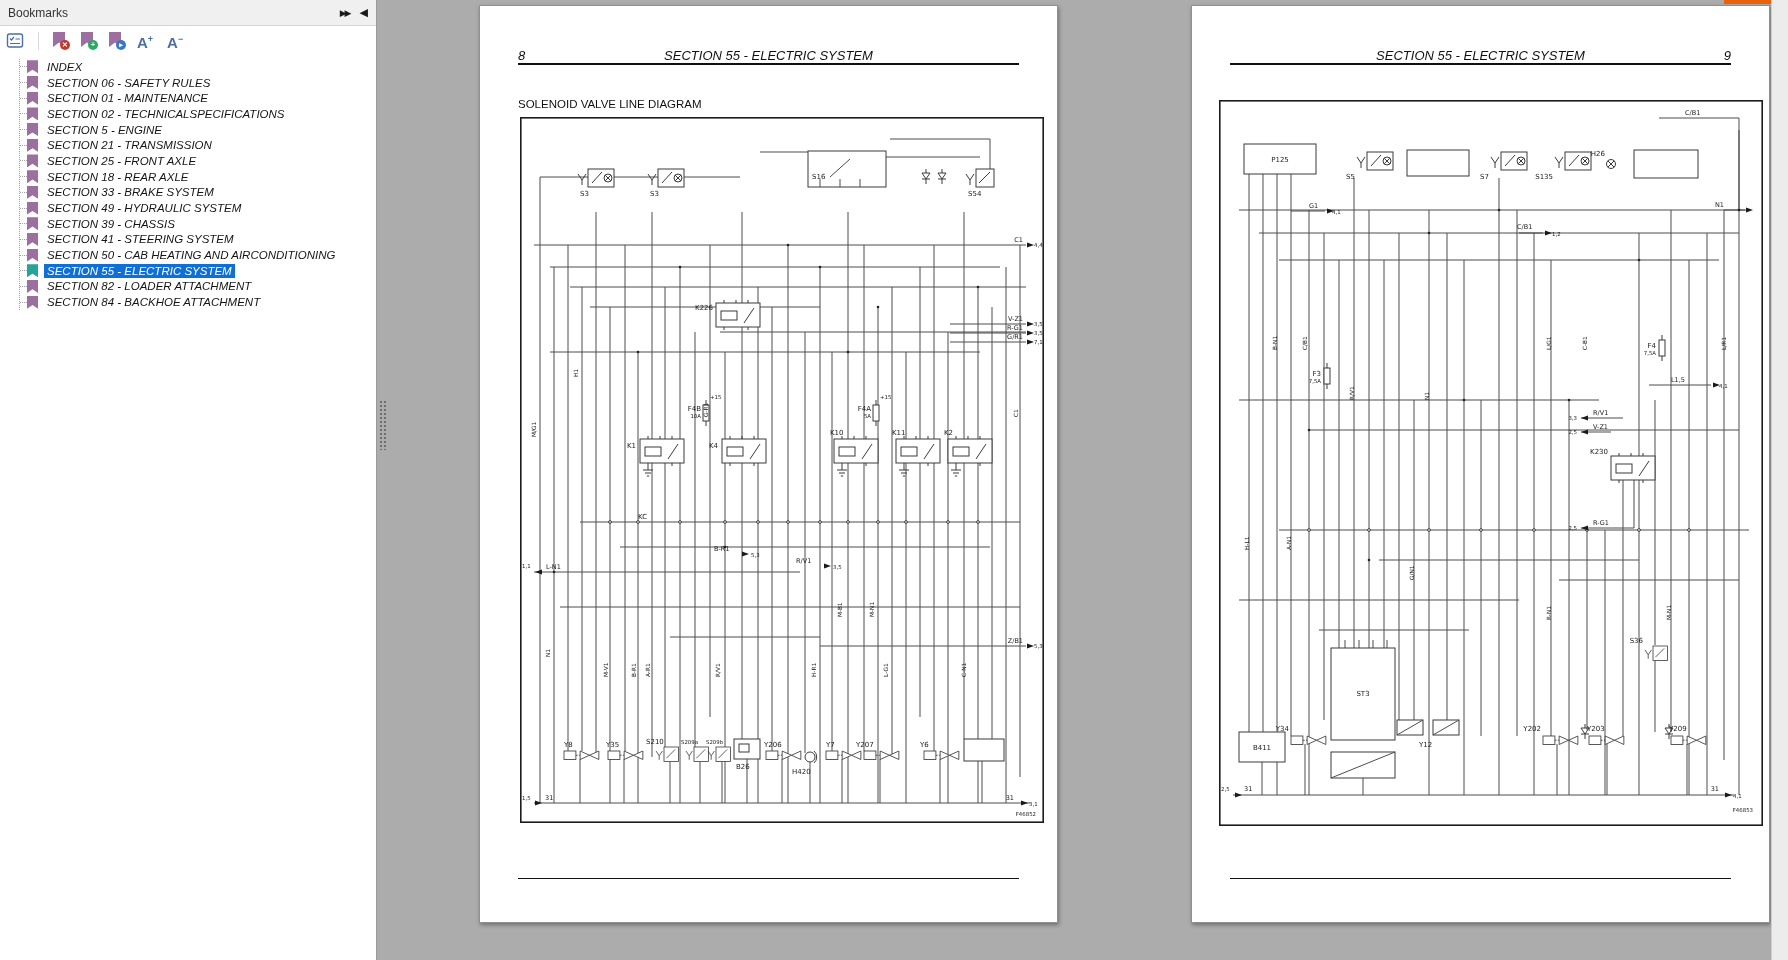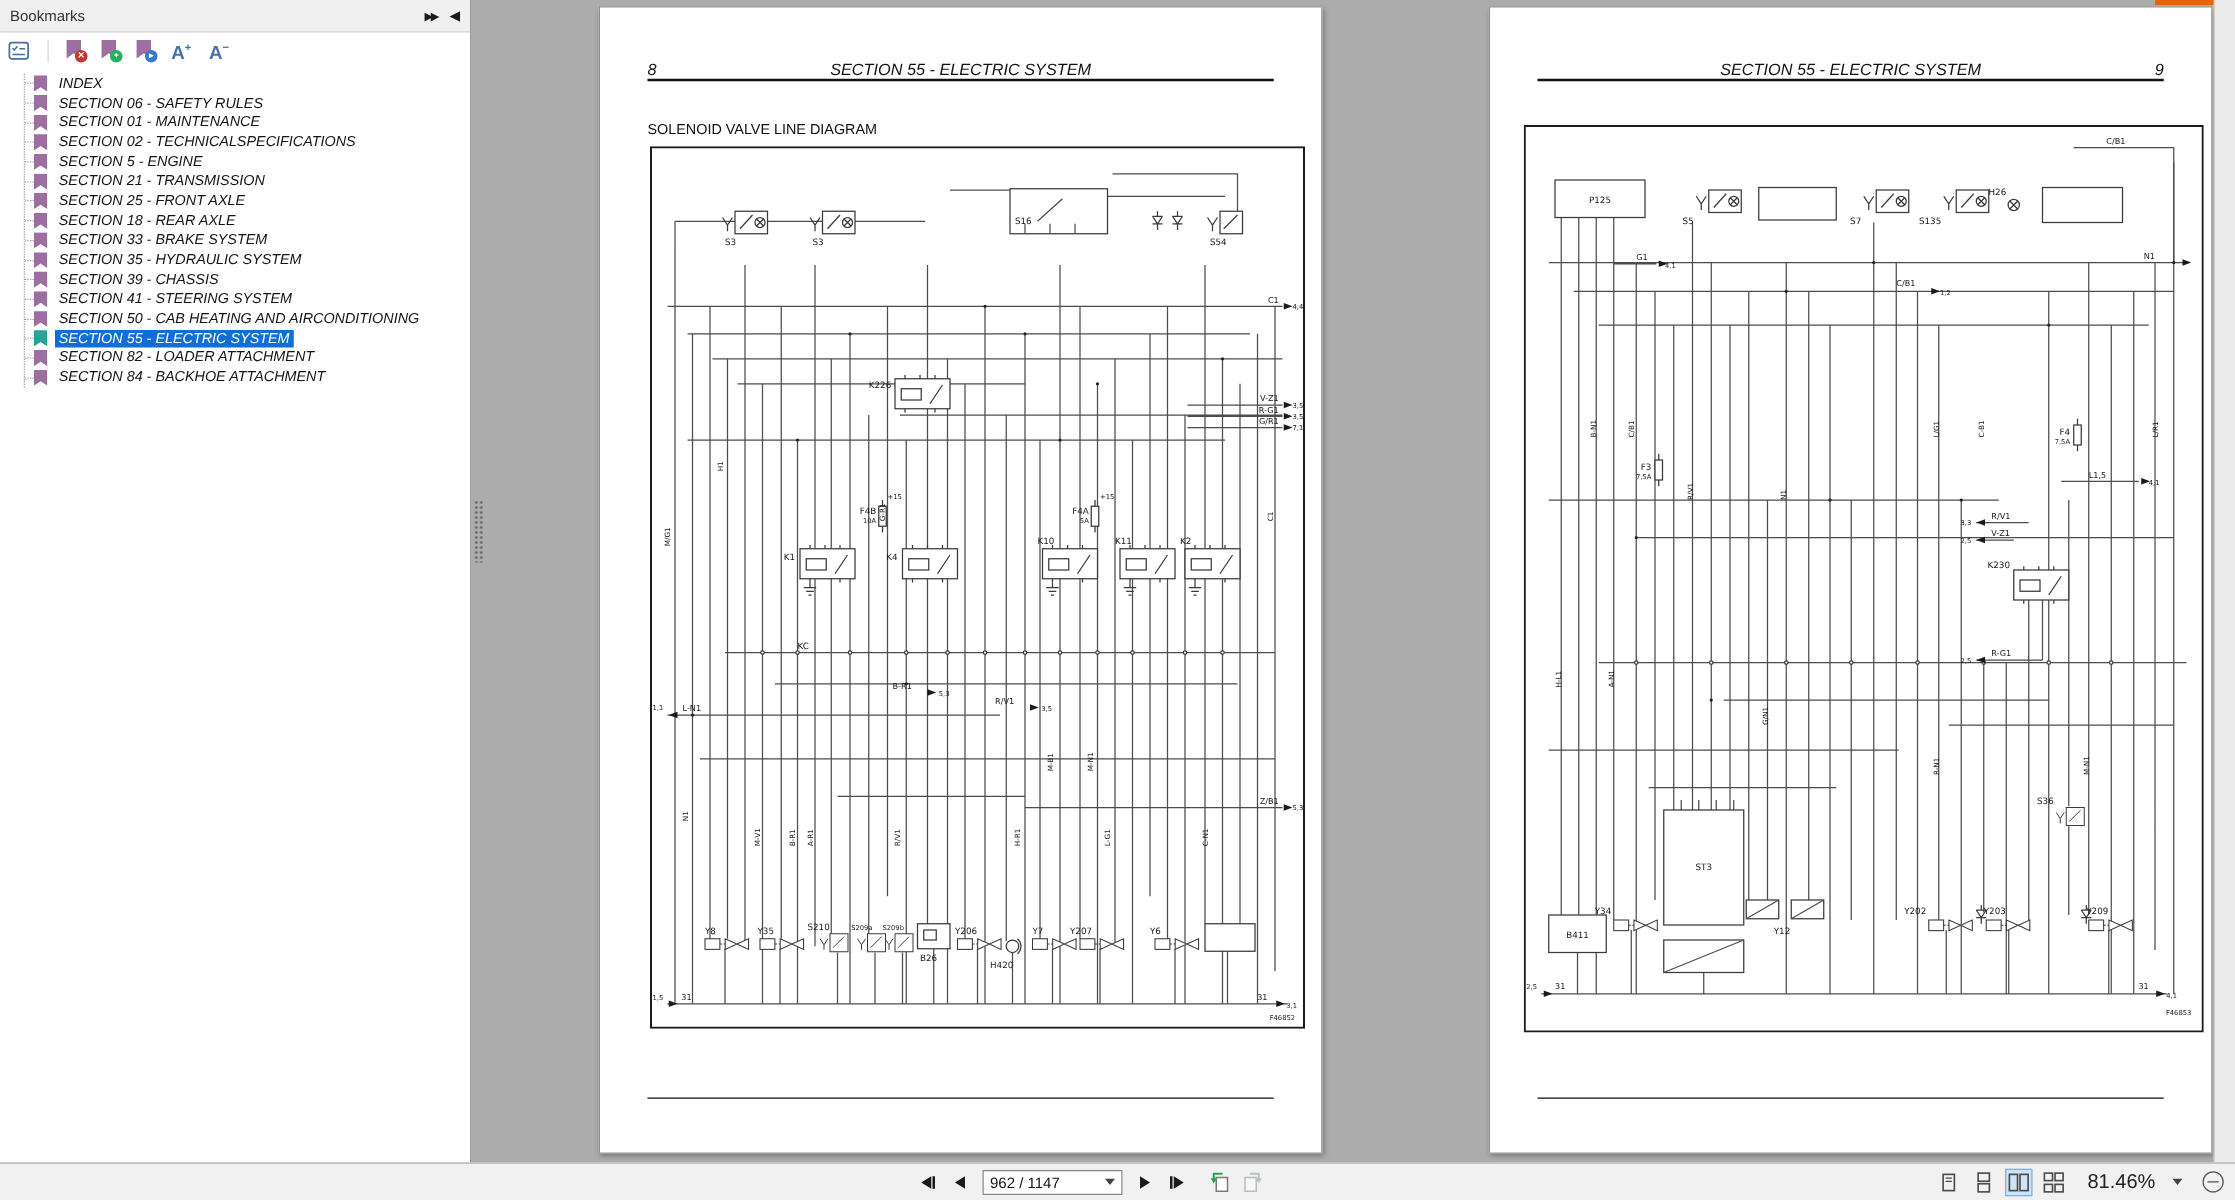--- a/index.html
+++ b/index.html
@@ -1,18 +1,18 @@
 <!DOCTYPE html>
 <html><head>
 <meta charset="utf-8">
 <style>
   * { box-sizing: border-box; margin: 0; padding: 0; }
   html,body { width:1788px; height:960px; overflow:hidden; }
   body { font-family:"Liberation Sans", sans-serif; background:#acacac; }
-  .app { width:1788px; height:960px; display:flex; flex-direction:column; }
+  .app { width:1788px; height:960px; display:flex; flex-direction:row; }
   .top { flex:1; display:flex; min-height:0; position:relative; }
 
   
   .bookmarks-panel { width:377px; background:#fff; border-right:1px solid #9a9a9a; display:flex; flex-direction:column; }
   .panel-header { height:26px; background:#f0f0f0; border-bottom:1px solid #d5d5d5; display:flex; align-items:center; padding:0 8px; }
   .panel-title { font-size:12px; color:#333; }
   .panel-header-icons { margin-left:auto; display:flex; align-items:center; gap:10px; }
   .ph-ic { font-size:9px; color:#1a1a1a; cursor:pointer; letter-spacing:-2px; }
   .ph-ic.big { font-size:11px; letter-spacing:0; }
   .panel-toolbar { height:29px; display:flex; align-items:center; padding:0 6px; gap:14px; }
@@ -218,21 +218,21 @@
 
             <div class="bm-item">
               <span class="bm-twig"></span>
               <span class="bm-flag"></span>
               <span class="bm-label">SECTION 33 - BRAKE SYSTEM</span>
             </div>
 
             <div class="bm-item">
               <span class="bm-twig"></span>
               <span class="bm-flag"></span>
-              <span class="bm-label">SECTION 35 - HYDRAULIC SYSTEM</span>
+              <span class="bm-label">SECTION 49 - HYDRAULIC SYSTEM</span>
             </div>
 
             <div class="bm-item">
               <span class="bm-twig"></span>
               <span class="bm-flag"></span>
               <span class="bm-label">SECTION 39 - CHASSIS</span>
             </div>
 
             <div class="bm-item">
               <span class="bm-twig"></span>

